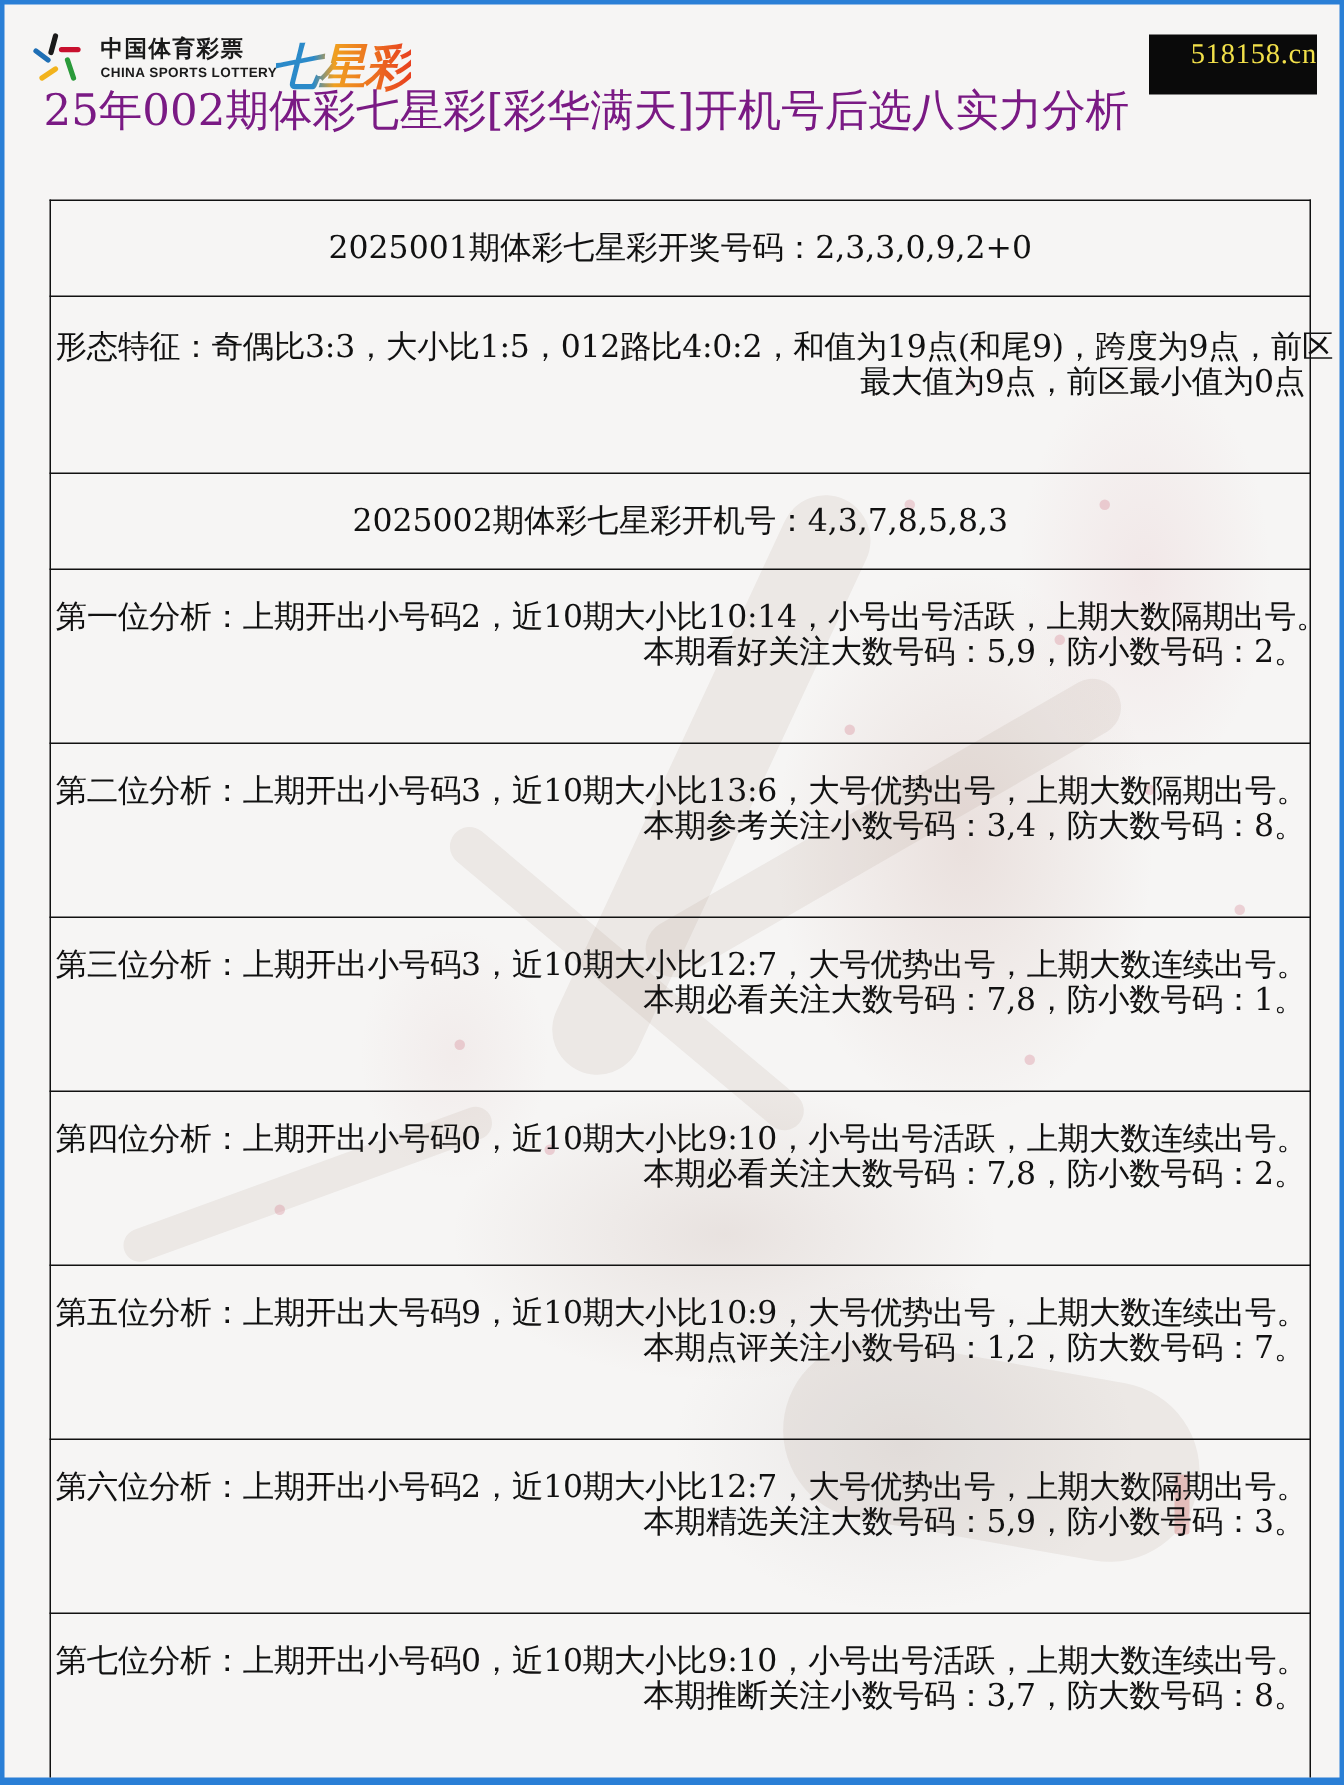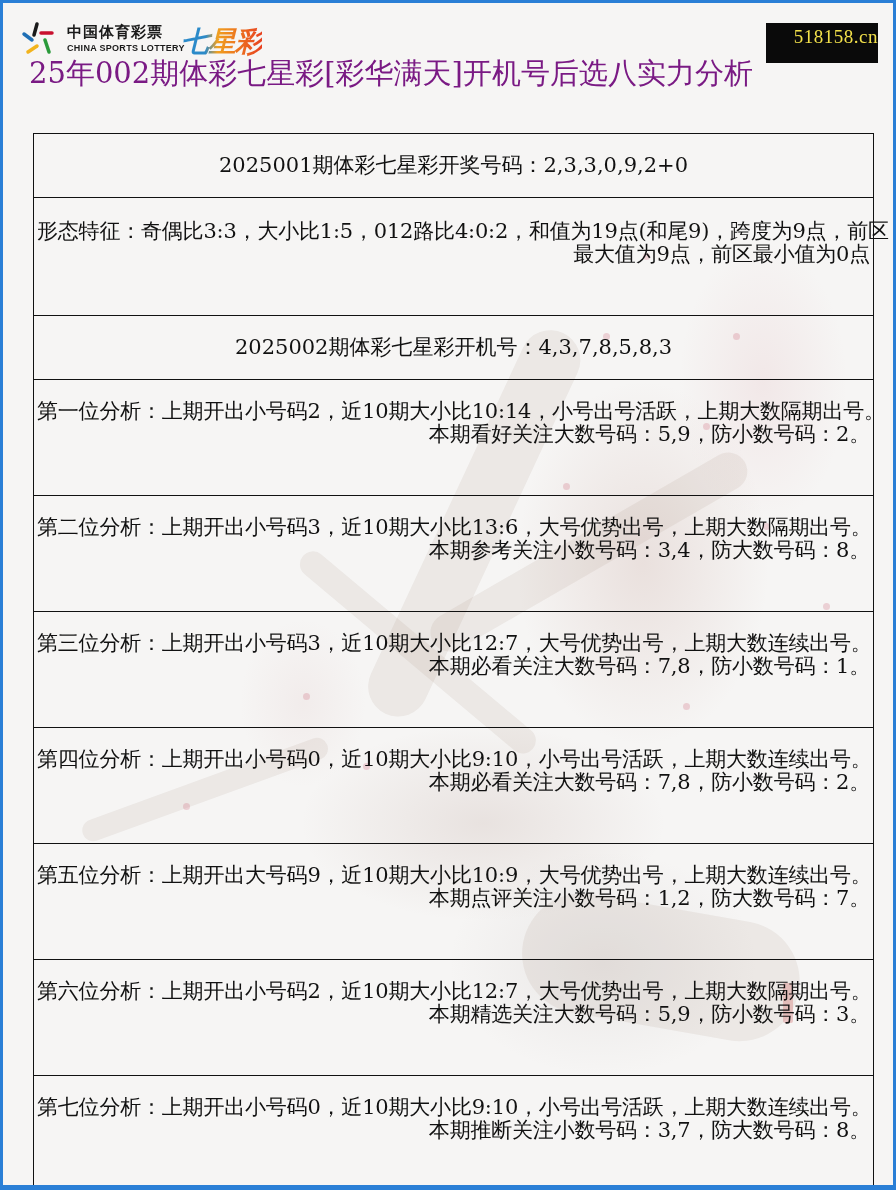--- a/index.html
+++ b/index.html
@@ -28,21 +28,21 @@
     position: absolute; background: rgba(150,115,100,0.10); border-radius: 40px;
     transform-origin: left center;
   }
   .blossom { position: absolute; width: 7px; height: 7px; border-radius: 50%; background: rgba(210,110,130,0.28); }
 
   .header { position: absolute; left: 0; top: 0; width: 890px; height: 62px; }
   .logo { position: absolute; left: 18px; top: 18px; width: 260px; height: 40px; }
   .logo-mark { position: absolute; left: 0; top: 0; width: 36px; height: 36px; }
   .logo-cn { position: absolute; left: 46px; top: 2px; font-family: "DejaVu Sans", sans-serif; font-size: 15px; font-weight: bold; color: #1a1a1a; letter-spacing: 1px; }
   .logo-en { position: absolute; left: 46px; top: 22px; font-family: "Liberation Sans", sans-serif; font-size: 9px; font-weight: bold; color: #1a1a1a; letter-spacing: 0.3px; }
-  .logo-qxc { position: absolute; left: 160px; top: 2px; font-family: "DejaVu Sans", sans-serif; font-size: 28px; font-weight: bold; font-style: italic; letter-spacing: -1px;
+  .logo-qxc { position: absolute; left: 160px; top: 2px; font-family: "DejaVu Sans", sans-serif; font-size: 32px; font-weight: bold; font-style: italic; letter-spacing: -1px;
     background: linear-gradient(90deg, #2b8ac9 0%, #2b8ac9 30%, #f0a020 45%, #e8401f 100%);
     -webkit-background-clip: text; background-clip: text; color: transparent; }
   .site-badge {
     position: absolute; left: 763px; top: 20px; width: 112px; height: 40px;
     background: #0a0a0a; color: #f2e04a;
     font-family: Liberation Serif, serif; font-size: 19px;
     line-height: 28px; text-align: right; letter-spacing: 0.5px;
   }
   .page-title {
     position: absolute; left: 26px; top: 51px; width: 850px;

